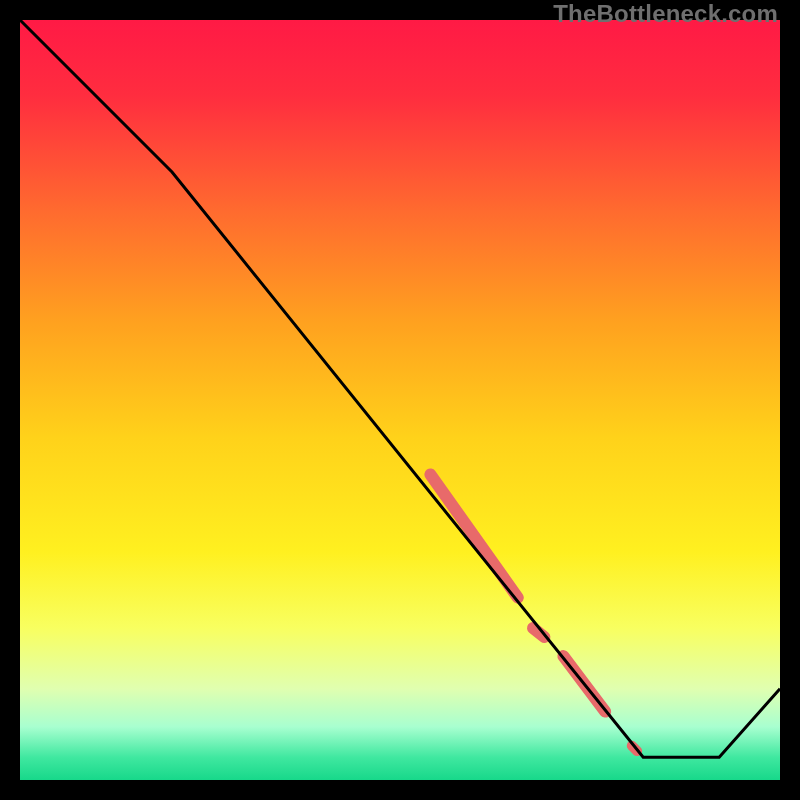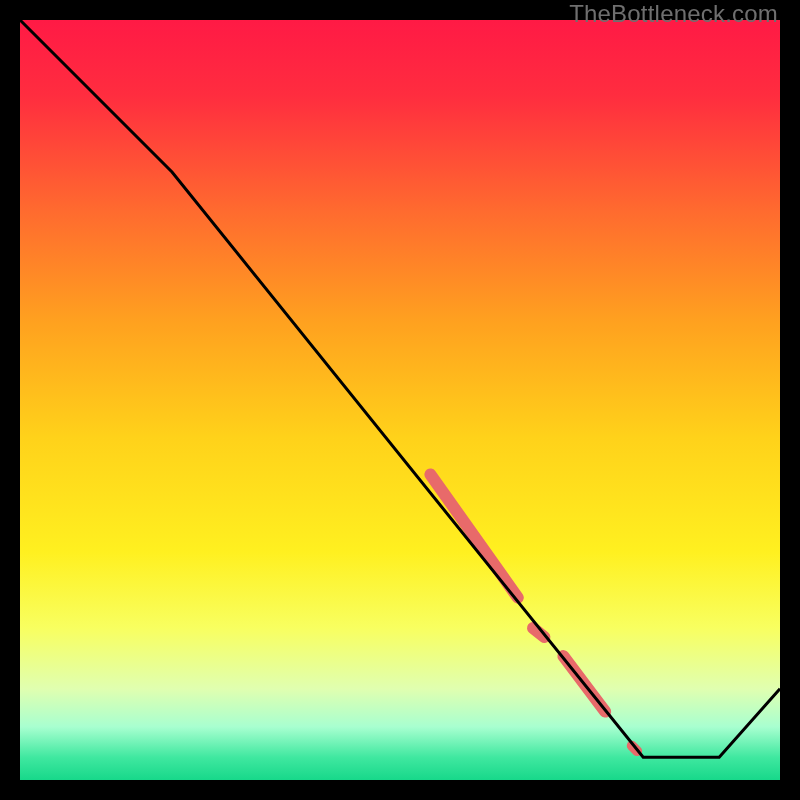--- a/index.html
+++ b/index.html
@@ -25,21 +25,21 @@
     top: 0;
     width: 760px;
     height: 760px;
   }
   .watermark {
     position: absolute;
     top: 0px;
     right: 22px;
     color: #6f6f6f;
     font-size: 24px;
-    font-weight: 400;
+    font-weight: 700;
     letter-spacing: 0.2px;
     user-select: none;
   }
 </style>
 </head>
 <body>
 
 <div class="frame">
   <svg class="plot" viewBox="0 0 760 760">
     <defs>

